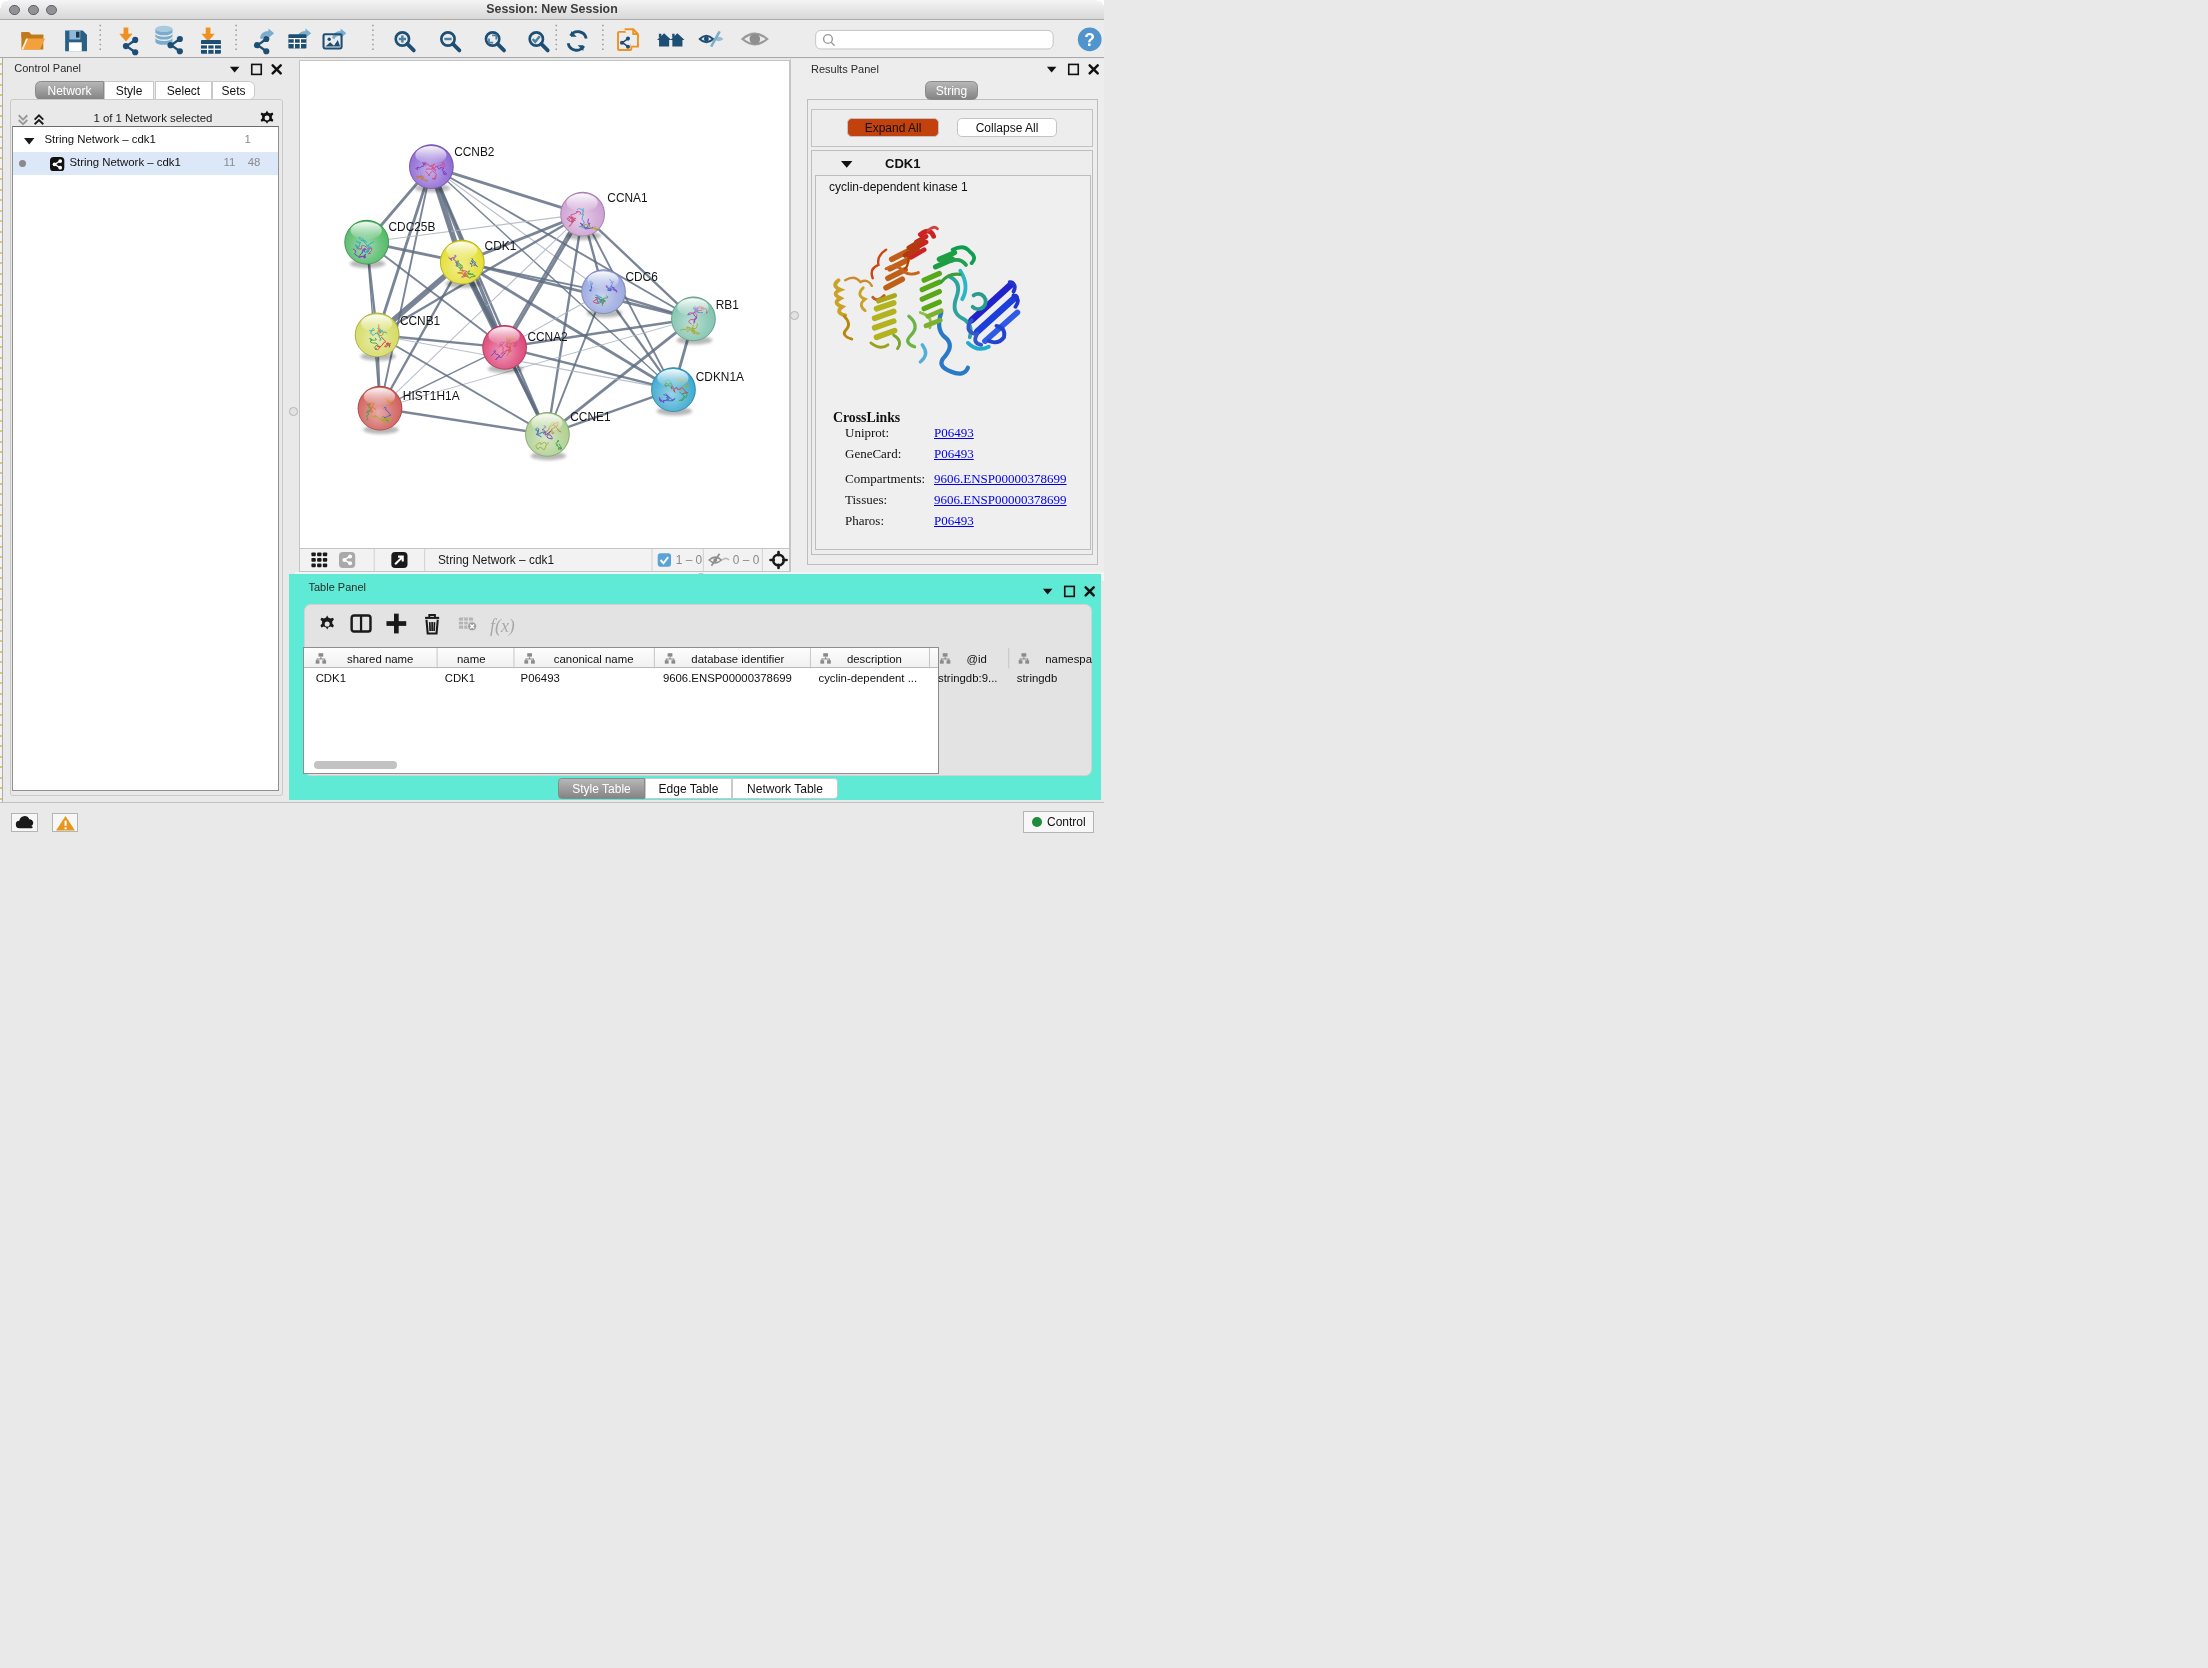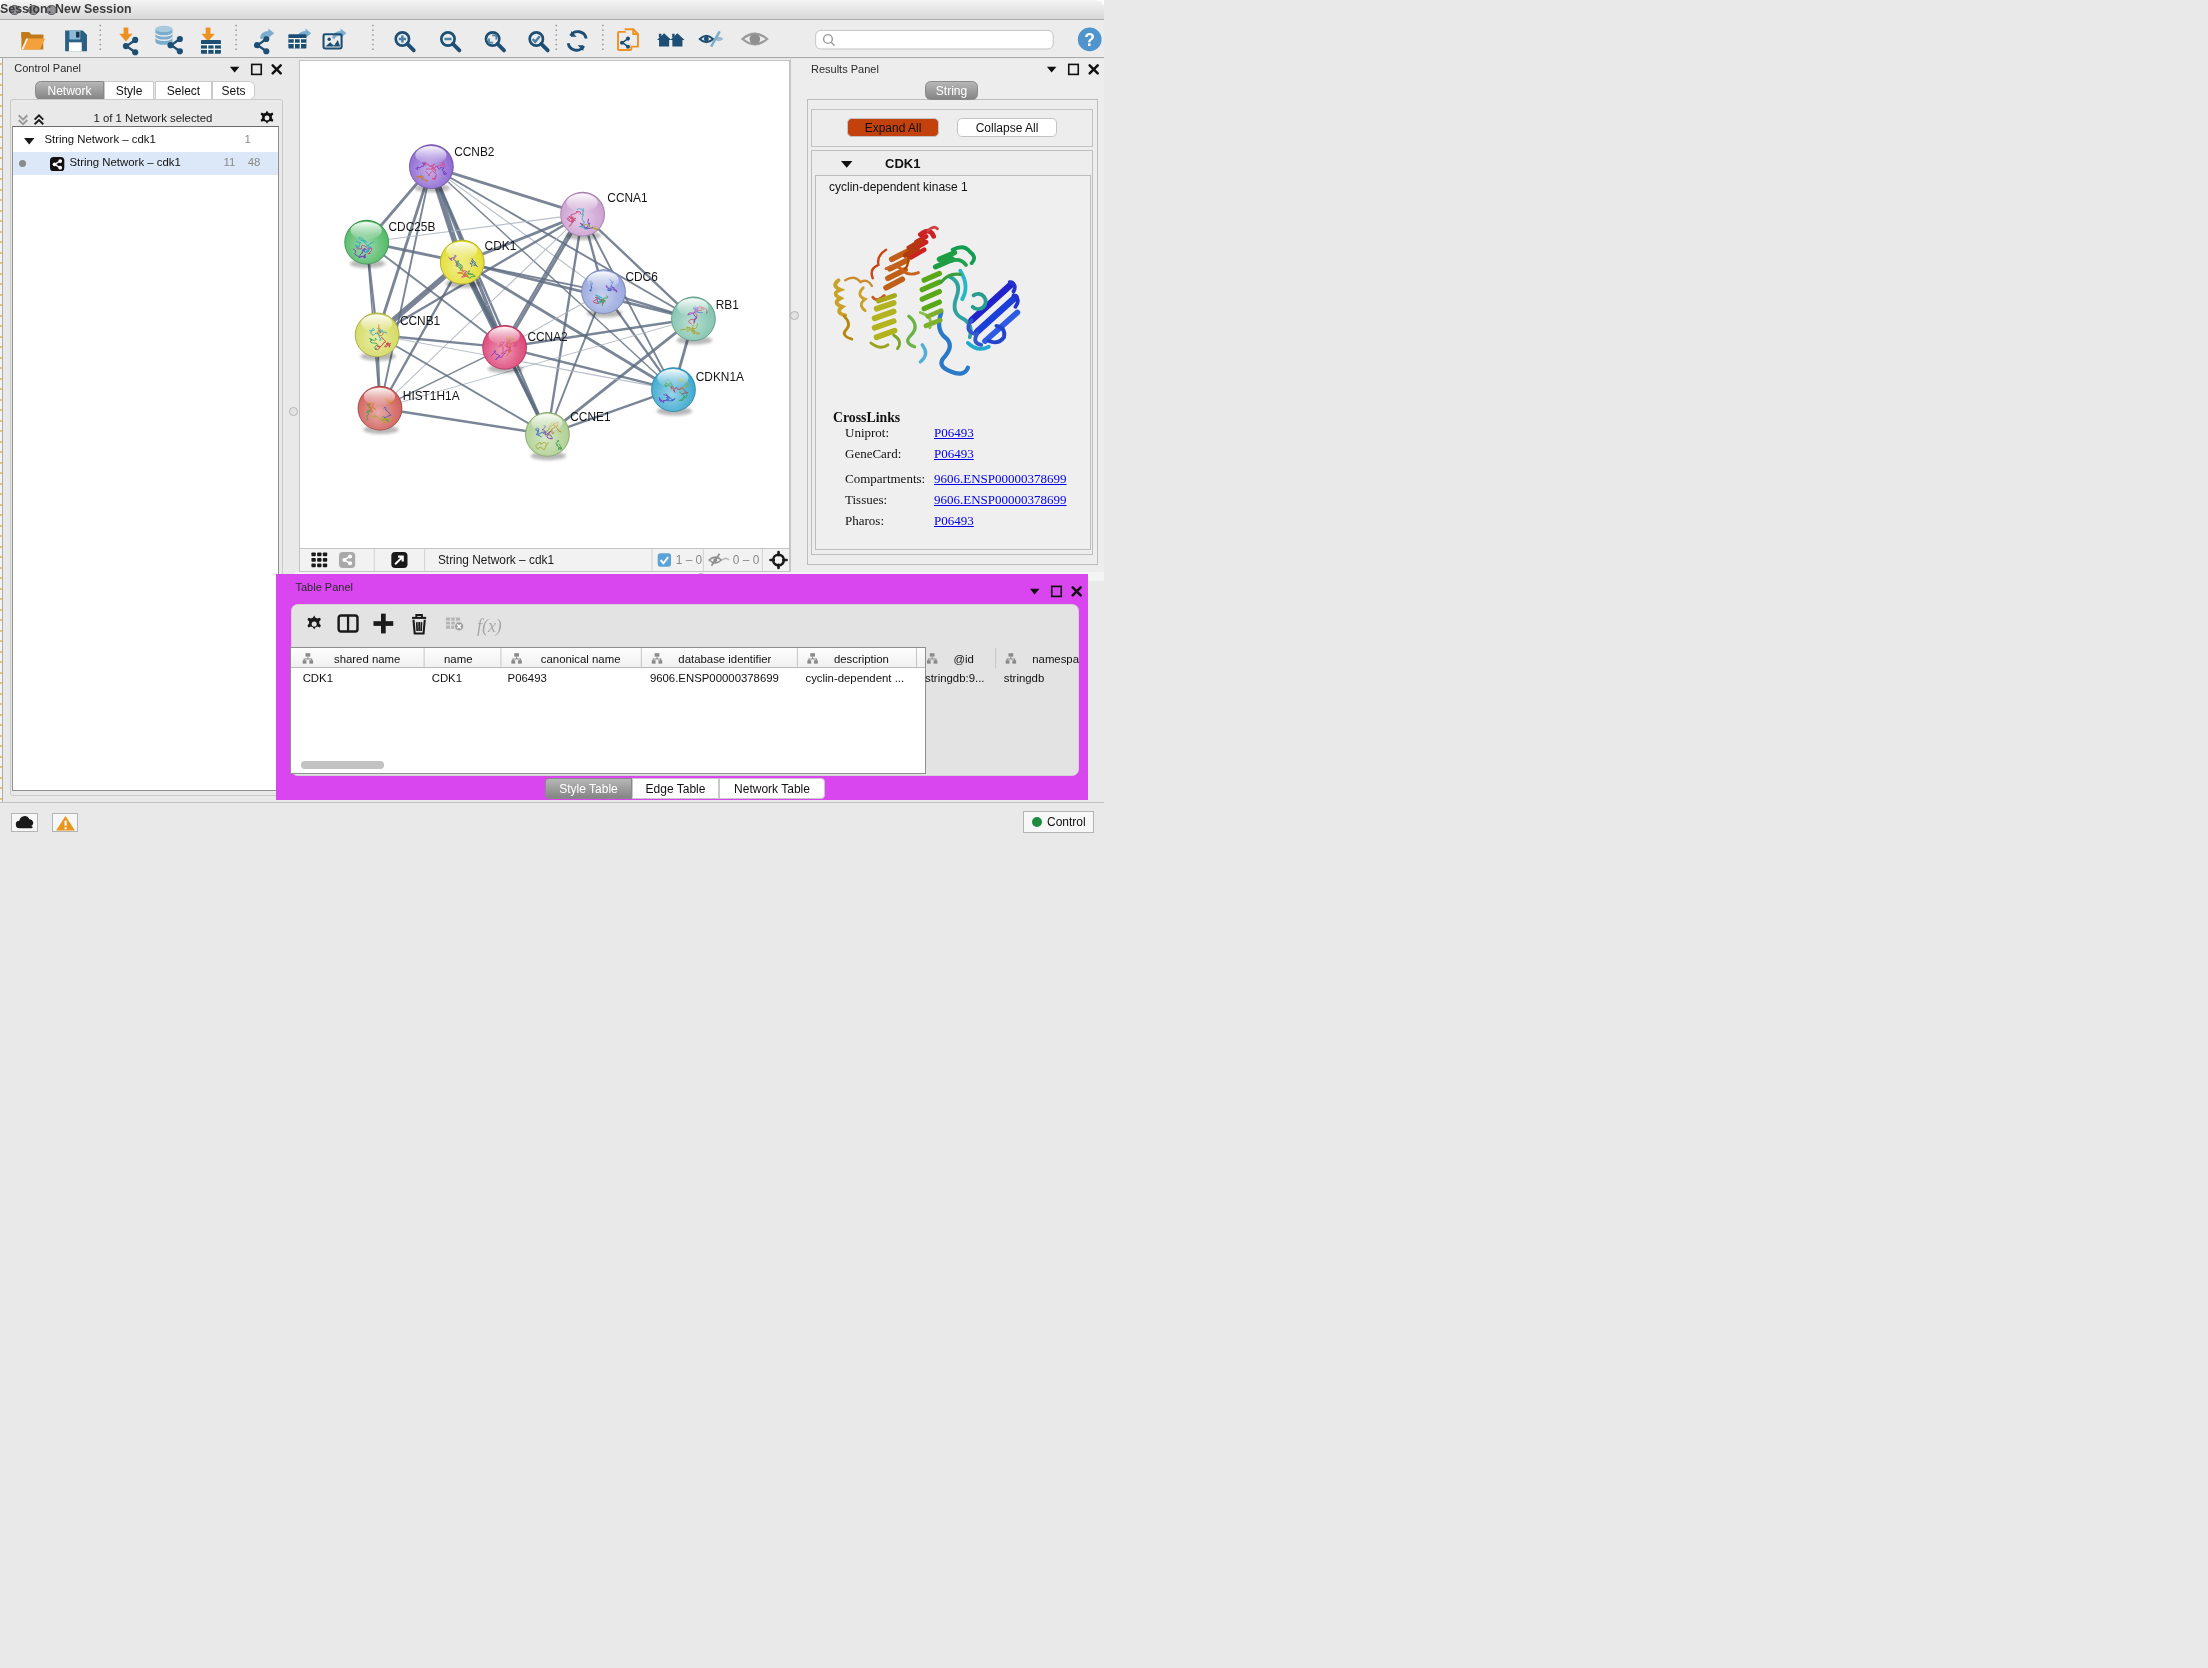--- a/index.html
+++ b/index.html
@@ -5,21 +5,21 @@
   * { margin:0; padding:0; box-sizing:border-box; }
   html,body { width:1104px; height:834px; overflow:hidden; }
   body { font-family:"Liberation Sans", sans-serif; background:#e9e9e9; position:relative; }
   .abs { position:absolute; }
 
   
   #titlebar { position:absolute; left:0; top:0; width:1104px; height:20px;
     background:linear-gradient(#f4f4f4,#d8d8d8); border-bottom:1px solid #ababab; }
   .tlight { position:absolute; top:4.8px; width:10.5px; height:10.5px; border-radius:50%;
     background:#919196; border:0.5px solid #636368; }
-  #title { position:absolute; top:2.4px; left:0; width:100%; text-align:left;
+  #title { position:absolute; top:2.4px; left:0; width:100%; text-align:center;
     font-size:12.4px; font-weight:bold; color:#3c3c3c; }
 
   
   #toolbar { position:absolute; left:0; top:20px; width:1104px; height:38px;
     background:#ececec; border-bottom:1px solid #a8a8a8; }
 
   
   .ptitle { font-size:11px; color:#2b2b2b; }
   .tabbtn { position:absolute; top:0; height:19px; line-height:18px; text-align:center;
     font-size:12px; color:#111; background:#fff; border:1px solid #c9c9c9; }
@@ -36,21 +36,21 @@
   #netcanvas { position:absolute; left:299px; top:60px; width:491px; height:488px;
     background:#fff; border:1px solid #c4c4c4; border-bottom:none; }
   #netbar { position:absolute; left:299px; top:548px; width:491px; height:24px;
     background:#f2f2f2; border:1px solid #c4c4c4; }
 
   
   #rp { position:absolute; left:790px; top:59px; width:314px; height:516px; background:#ededed;
     border-left:1px solid #c6c6c6; }
 
   
-  #tp { position:absolute; left:276px; top:574px; width:812px; height:226px; background:#d946ef; }
+  #tp { position:absolute; left:289px; top:574px; width:812px; height:226px; background:#5eead4; }
 
   
   #statusbar { position:absolute; left:0; top:802px; width:1104px; height:32px;
     background:#e9e9e9; border-top:1px solid #c2c2c2; }
   .sbtn { position:absolute; background:#f7f7f7; border:1px solid #b4b4b4; }
 </style>
 </head>
 <body>
 
 <div id="titlebar">

